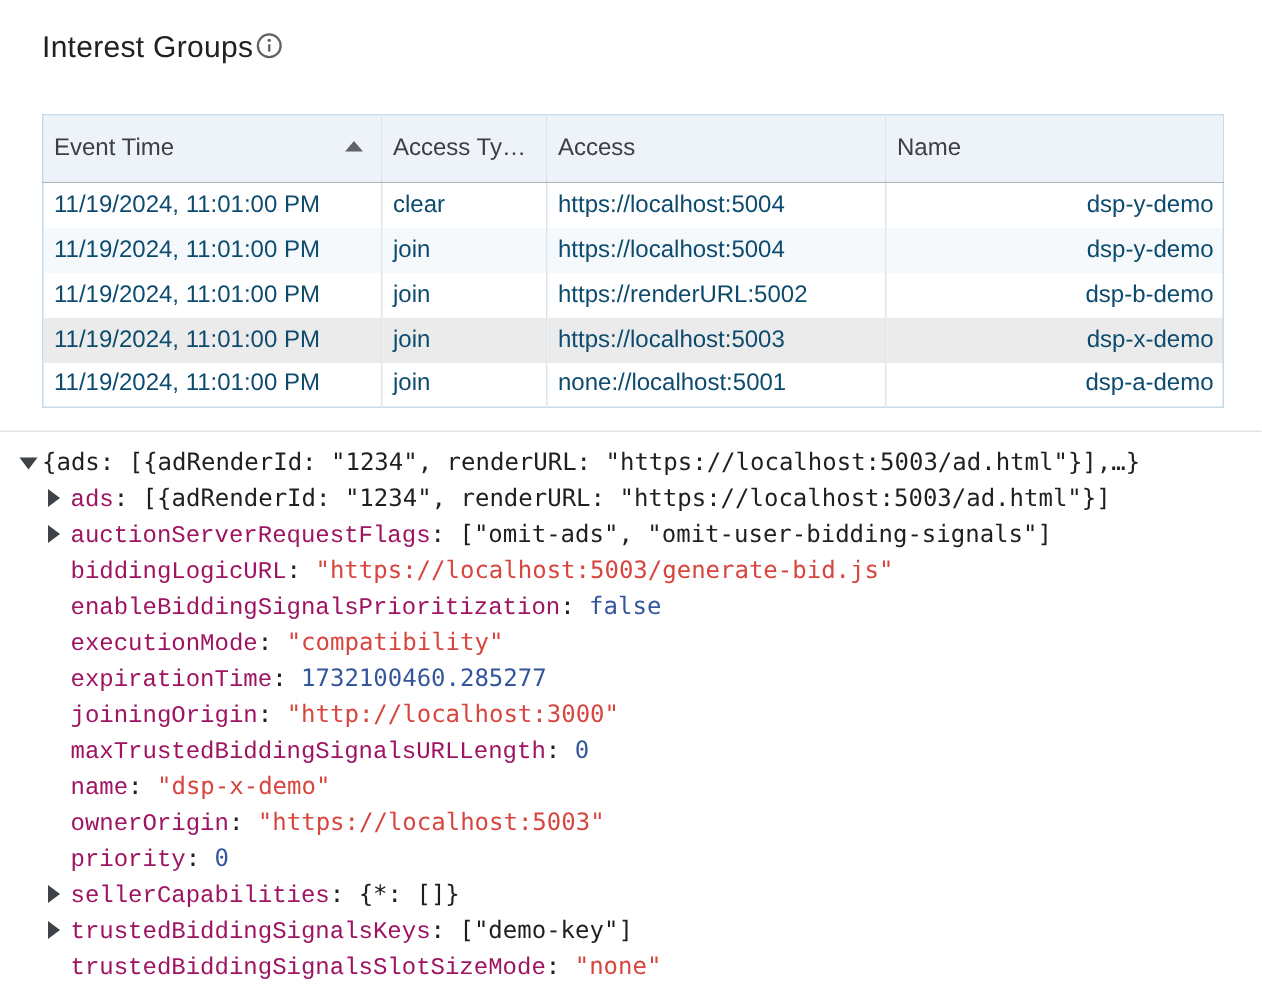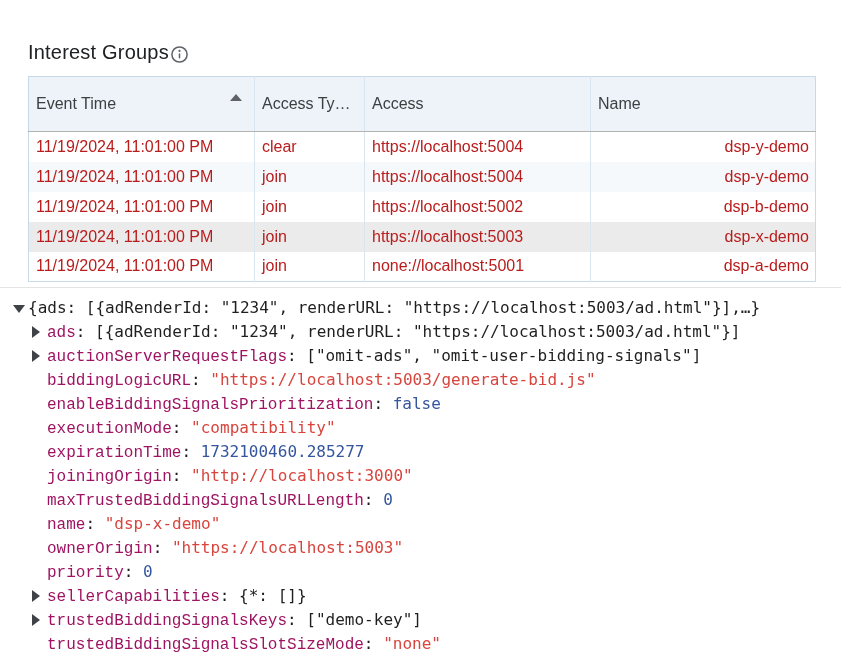--- a/index.html
+++ b/index.html
@@ -16,55 +16,55 @@
   *{box-sizing:border-box;}
   html,body{margin:0;padding:0;}
   body{
     width:841px;height:672px;position:relative;overflow:hidden;
     background:#ffffff;
     font-family:"Liberation Sans",sans-serif;
     color:#202124;
   }
   .title-row{
     position:absolute;left:28px;top:21px;
-    display:flex;align-items:flex-end;gap:1px;margin-top:20px;
+    display:flex;align-items:flex-start;gap:1px;
   }
   .page-title{
     font-size:20px;font-weight:400;color:#202124;letter-spacing:.2px;
   }
   .info-icon{display:inline-flex;cursor:pointer;}
   
   .grid-wrap{
     position:absolute;left:28px;top:76px;width:787px;
   }
   table.datagrid{
     width:787px;border-collapse:collapse;table-layout:fixed;
     border:1px solid var(--table-border);
     font-size:16px;
   }
   table.datagrid col.c1{width:226px;}
   table.datagrid col.c2{width:110px;}
   table.datagrid col.c3{width:226px;}
   table.datagrid col.c4{width:225px;}
   table.datagrid th{
     background:var(--header-bg);
-    height:55px;
+    height:45px;
     font-weight:400;color:#3c4043;text-align:left;
     padding:0 6px 0 7px;
     border-right:1px solid var(--col-sep);
     border-bottom:1px solid #b3b3b3;
     position:relative;
     white-space:nowrap;overflow:hidden;text-overflow:ellipsis;
     cursor:pointer;
   }
   table.datagrid th:last-child{border-right:none;}
   table.datagrid td{
     height:30px;
     padding:0 6px 0 7px;
-    color:#b91c1c;
+    color:#0c4a6e;
     border-right:1px solid var(--col-sep);
     white-space:nowrap;overflow:hidden;text-overflow:ellipsis;
   }
   table.datagrid td:last-child{border-right:none;text-align:right;}
   tr.stripe td{background:var(--stripe-bg);}
   tr.selected td{background:var(--selected-bg);}
   .sort-arrow{
     position:absolute;right:12px;top:17px;
     width:0;height:0;
     border-left:6px solid transparent;border-right:6px solid transparent;
@@ -143,21 +143,21 @@
         </tr>
         <tr class="stripe">
           <td>11/19/2024, 11:01:00 PM</td>
           <td>join</td>
           <td>https://localhost:5004</td>
           <td>dsp-y-demo</td>
         </tr>
         <tr>
           <td>11/19/2024, 11:01:00 PM</td>
           <td>join</td>
-          <td>https://localhost:5002</td>
+          <td>https://renderURL:5002</td>
           <td>dsp-b-demo</td>
         </tr>
         <tr class="selected">
           <td>11/19/2024, 11:01:00 PM</td>
           <td>join</td>
           <td>https://localhost:5003</td>
           <td>dsp-x-demo</td>
         </tr>
         <tr>
           <td>11/19/2024, 11:01:00 PM</td>

